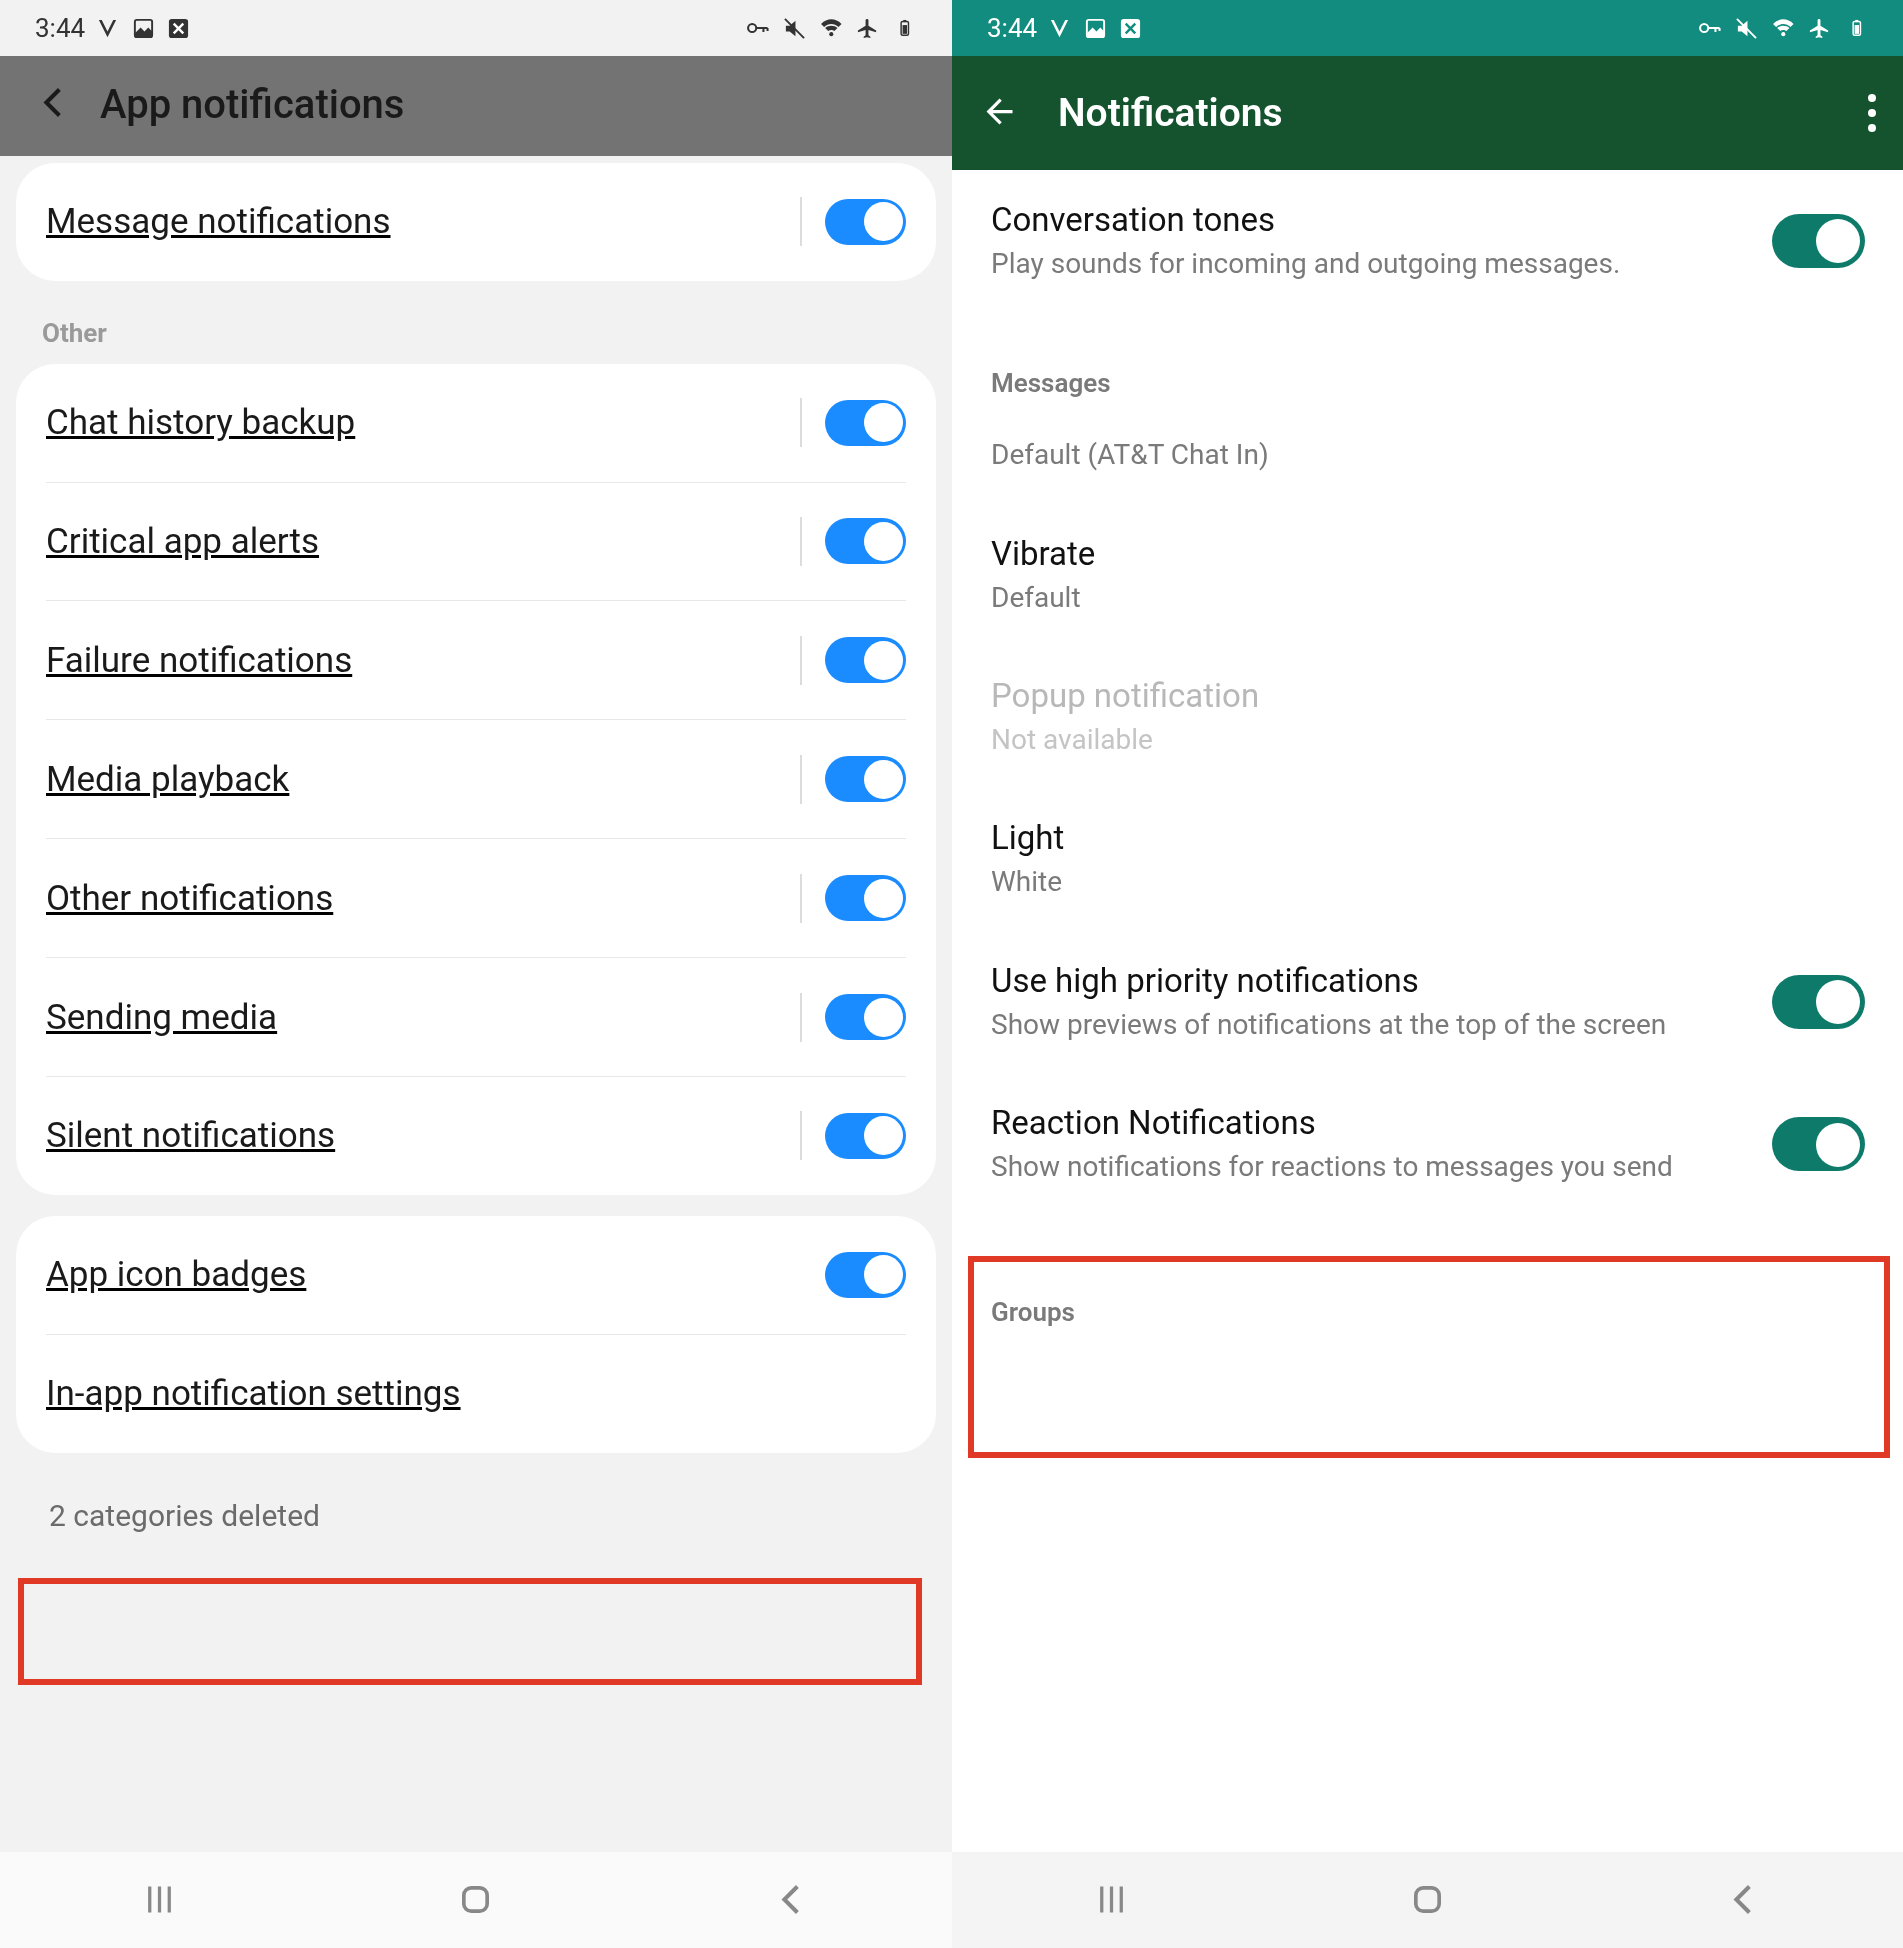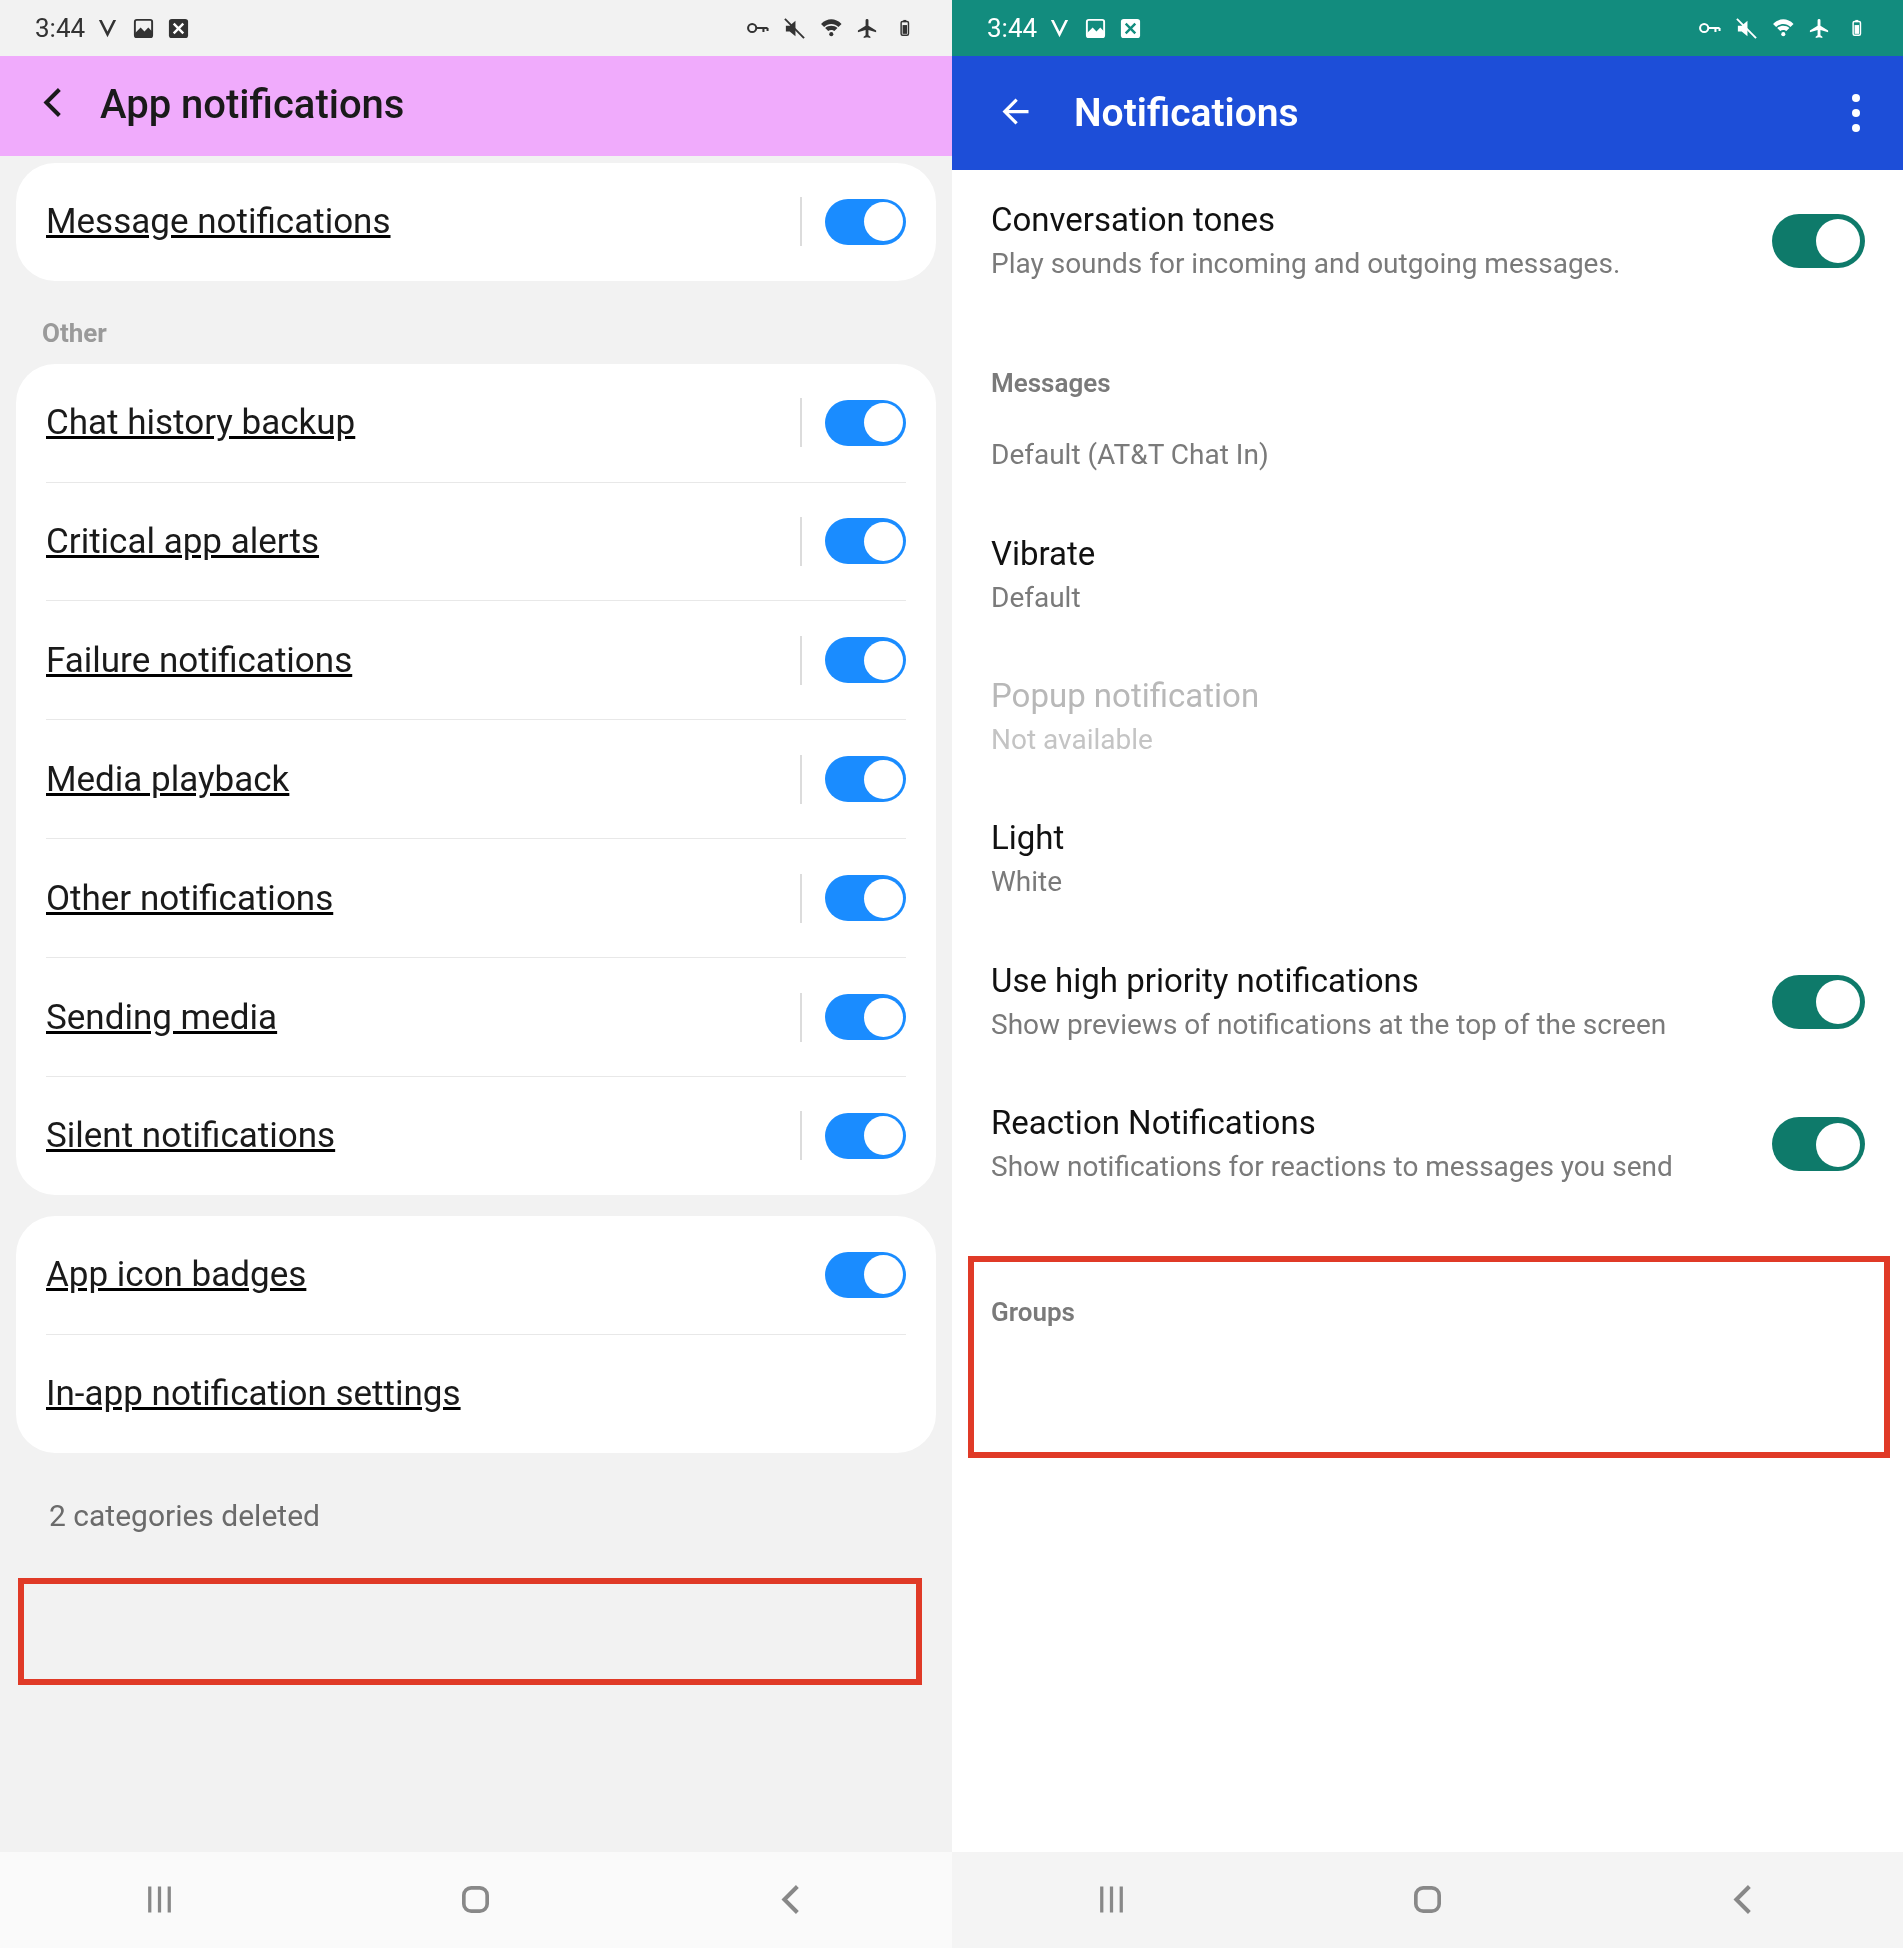--- a/index.html
+++ b/index.html
@@ -34,31 +34,31 @@
   .status-left { display: flex; align-items: center; gap: 10.5px; }
   .status-right { display: flex; align-items: center; gap: 12.3px; }
   .stat-ico { width: 24.6px; height: 24.6px; display:inline-flex; align-items:center; justify-content:center; }
 
   
   .appbar-left {
     display: flex;
     align-items: center;
     padding: 24.6px 35px 28px 35px;
     gap: 26px;
-    background: #f0abfc;
+    background: #737373;
   }
   .appbar-left .title { font-size: 40px; font-weight: 500; color: #1a1a1a; }
 
   
   .appbar-right {
-    background: #1d4ed8;
+    background: #14532d;
     color: #fff;
     display: flex;
     align-items: center;
-    padding: 0 44px;
+    padding: 0 28px;
     height: 114px;
     gap: 39px;
   }
   .appbar-right .title { font-size: 39px; font-weight: 600; flex:1; }
 
   
   .card {
     background: #fff;
     border-radius: 39px;
     margin: 0 16px 21px 16px;

